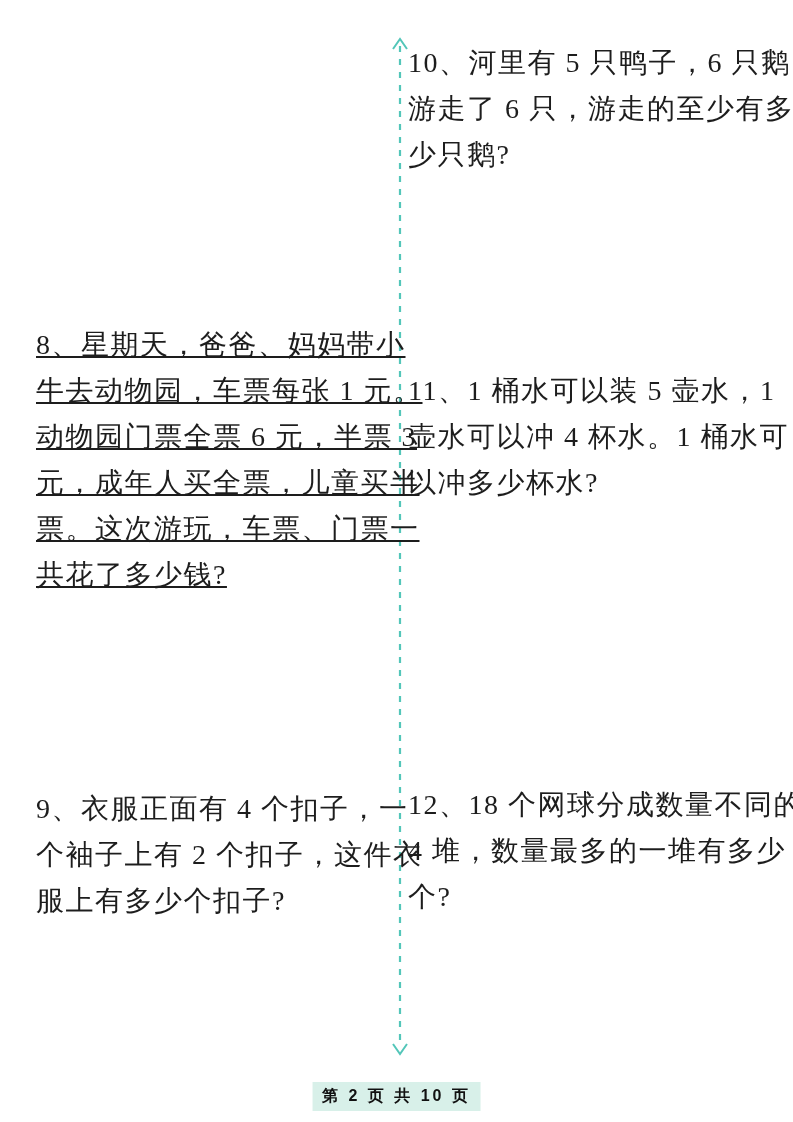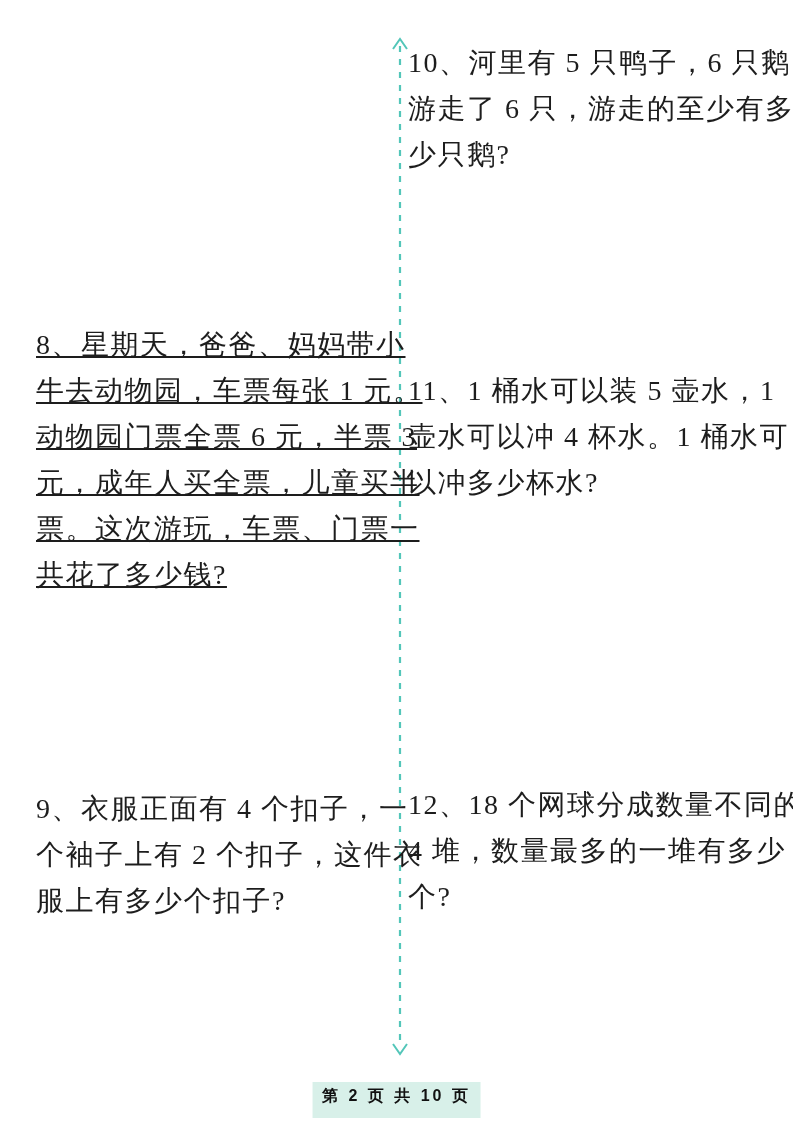--- a/index.html
+++ b/index.html
@@ -34,21 +34,21 @@
   .footer {
     position: absolute;
     left: 50%;
     top: 1082px;
     transform: translateX(-50%);
     font-family: "Liberation Sans", "DejaVu Sans", sans-serif;
     font-weight: bold;
     font-size: 16px;
     letter-spacing: 3px;
     color: #111111;
-    padding: 4px 10px 11px 10px;
+    padding: 4px 10px 4px 10px;
     white-space: nowrap;
   }
 </style>
 </head>
 <body>
 
 <div class="page">
 
   <svg class="divider" width="22" height="1022" viewBox="0 0 22 1022">
     <polyline points="4,13 11,3 18,13" fill="none" stroke="#53c6b9" stroke-width="2"></polyline>

